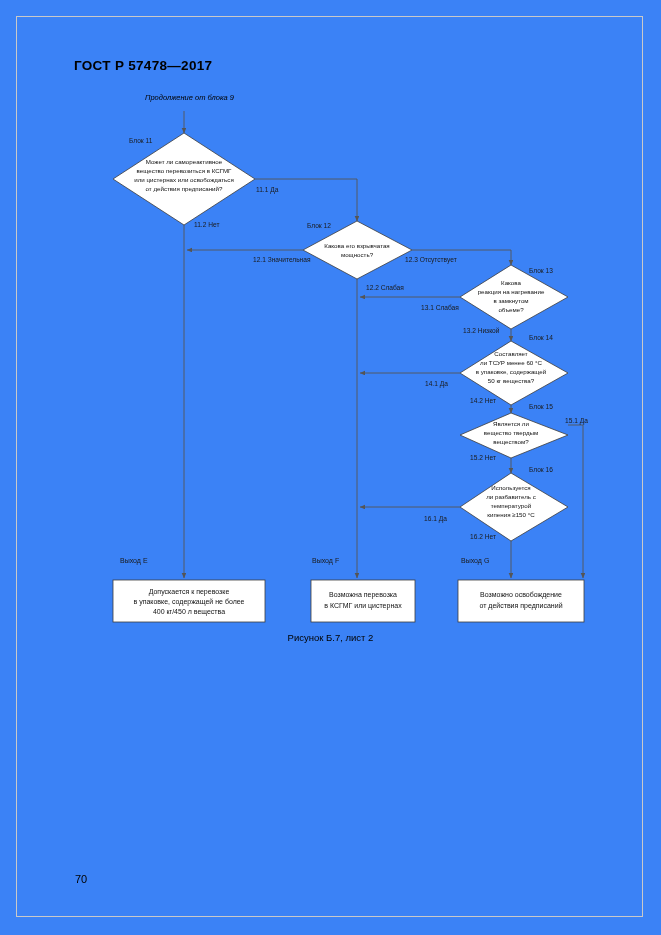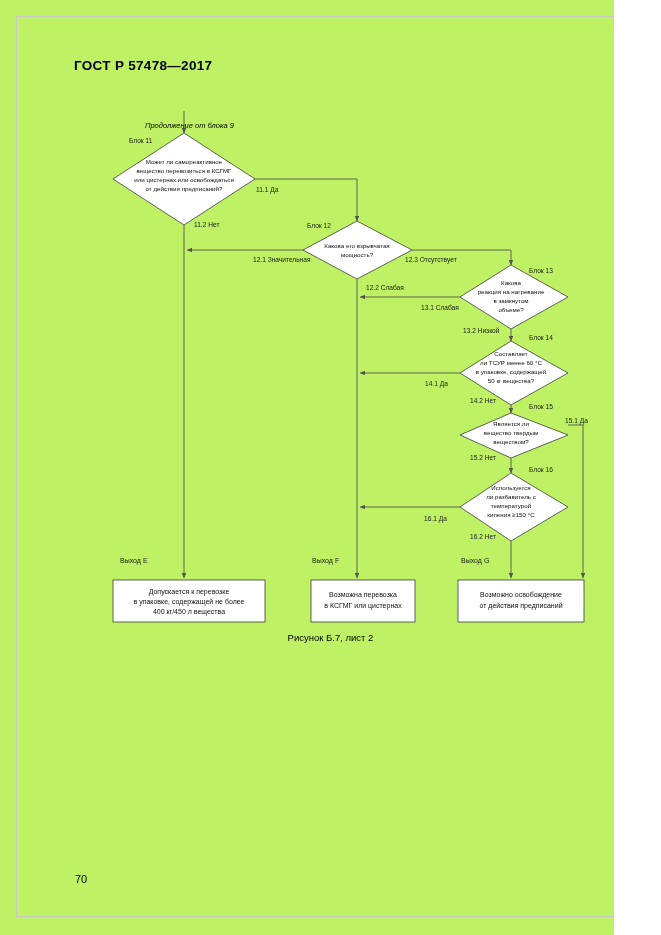--- a/index.html
+++ b/index.html
@@ -6,23 +6,23 @@
     margin: 0;
     padding: 0;
     background: #ffffff;
   }
   body {
     font-family: "Liberation Sans", sans-serif;
     color: #000000;
   }
   .page {
     position: relative;
-    width: 614px;
+    width: 661px;
     height: 935px;
-    background: #bef264;
+    background: #3b82f6;
     overflow: hidden;
   }
   .page-border {
     position: absolute;
     left: 16px;
     top: 16px;
     width: 627px;
     height: 901px;
     border: 1px solid #c9c9c9;
     box-sizing: border-box;
@@ -36,21 +36,20 @@
     letter-spacing: 0.3px;
     white-space: nowrap;
   }
   .continuation {
     position: absolute;
     left: 145px;
     top: 93px;
     font-size: 7.5px;
     font-style: italic;
     white-space: nowrap;
-    margin-top: 28px;
   }
   .page-number {
     position: absolute;
     left: 75px;
     top: 873px;
     font-size: 11px;
   }
   .figure-caption {
     position: absolute;
     left: 0;

